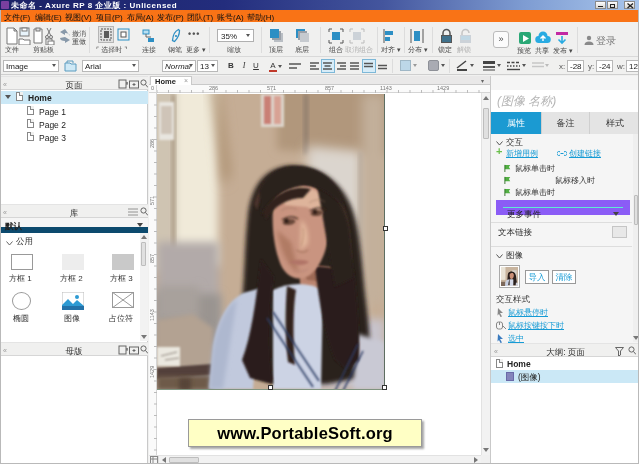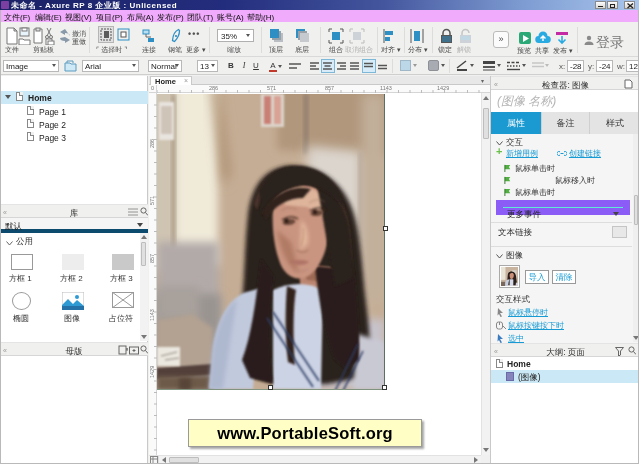--- a/index.html
+++ b/index.html
@@ -6,21 +6,21 @@
 html,body { width:639px; height:464px; overflow:hidden; }
 body { font-family:"Liberation Sans",sans-serif; position:relative; background:#f0f0ef; }
 .ab { position:absolute; }
 .tx { position:absolute; white-space:nowrap; }
 
 #title { left:0; top:0; width:639px; height:10px;
   background:linear-gradient(90deg,#1b2265 0%,#232d7d 35%,#44569e 60%,#7e9cd2 82%,#a9c6ec 100%); }
 #title .t { left:11px; top:0px; font-size:8px; font-weight:bold; color:#fff; letter-spacing:0.5px; }
 .wbtn { position:absolute; top:1px; width:11px; height:8px; background:linear-gradient(#fdfdfd,#d8d6d0); border:1px solid #8a8a8a; color:#000; font-size:6px; line-height:6px; text-align:center; font-weight:bold; }
 
-#menu { left:0; top:10px; width:639px; height:12px; background:#f0abfc; font-size:8px; color:#111; }
+#menu { left:0; top:10px; width:639px; height:12px; background:#f97316; font-size:8px; color:#111; }
 #menu span { position:absolute; top:2px; }
 
 #tbar { left:0; top:22px; width:639px; height:35px; background:#f0f0ef; border-bottom:1px solid #d9d9d9; }
 .tlab { position:absolute; font-size:7px; color:#4a4a4a; white-space:nowrap; }
 .sep { position:absolute; width:1px; background:#dcdcdc; top:27px; height:26px; }
 
 #sbar { left:0; top:57px; width:639px; height:18px; background:#f0f0ef; border-bottom:1px solid #cfcfcf; }
 .fld { position:absolute; top:60px; height:12px; background:#fff; border:1px solid #b8b8b8; font-size:8px; color:#222; padding:1px 2px; }
 .fld .dd { position:absolute; right:2px; top:3px; width:0; height:0; border-left:2.5px solid transparent; border-right:2.5px solid transparent; border-top:3px solid #555; }
 .sbtn { position:absolute; top:60px; width:12px; height:12px; font-size:8px; color:#333; text-align:center; line-height:12px; }
@@ -206,32 +206,32 @@
     <rect x="1" y="1" width="12" height="3" fill="#c32aa3"></rect>
     <path d="M7 5 v7 M3.5 8.5 L7 12 l3.5 -3.5" stroke="#29abe2" stroke-width="1.6" fill="none"></path>
   </svg>
   <div class="tlab" style="left:553px;top:46px;">发布 ▾</div>
   <div class="sep" style="left:577px;"></div>
 
   <svg class="ab" style="left:584px;top:35px;" width="10" height="10" viewBox="0 0 10 10">
     <circle cx="5" cy="3" r="2.2" fill="#8a8a8a"></circle>
       <path d="M0.5 10 a4.5 3.5 0 0 1 9 0 z" fill="#8a8a8a"></path>
   </svg>
-  <div class="tx" style="left:596px;top:34px;font-size:14px;color:#777;">登录</div>
+  <div class="tx" style="left:596px;top:34px;font-size:10px;color:#777;">登录</div>
 </div>
 
 <div class="ab" id="sbar"></div>
 <div class="ab" id="sbarfields" style="left:0;top:0;width:639px;height:75px;">
   <div class="fld" style="left:3px;width:56px;">Image<span class="dd"></span></div>
   <svg class="ab" style="left:64px;top:60px;" width="13" height="12" viewBox="0 0 13 12">
     <path d="M1 3 h5 l1 1 h5 v7 h-11 z" fill="#cfe9f6" stroke="#5b9bbf"></path>
       <path d="M3 3 V1 h6 v2" fill="none" stroke="#5b9bbf"></path>
   </svg>
   <div class="fld" style="left:82px;width:57px;">Arial<span class="dd"></span></div>
-  <div class="fld" style="left:148px;width:34px;">Normal<span class="dd"></span></div>
+  <div class="fld" style="left:162px;width:34px;font-style:italic;">Normal<span class="dd"></span></div>
   <div class="fld" style="left:197px;width:21px;">13<span class="dd"></span></div>
   <div class="sbtn" style="left:225px;font-weight:bold;">B</div>
   <div class="sbtn" style="left:238px;font-style:italic;font-family:'Liberation Serif',serif;">I</div>
   <div class="sbtn" style="left:250px;text-decoration:underline;">U</div>
   <div class="sbtn" style="left:264px;width:18px;"><span style="border-bottom:2px solid #c0392b;padding:0 1px;">A</span><span style="position:absolute;right:0;top:5px;width:0;height:0;border-left:2.5px solid transparent;border-right:2.5px solid transparent;border-top:3px solid #555;"></span></div>
   <svg class="ab" style="left:289px;top:63px;" width="12" height="7" viewBox="0 0 12 7">
       <path d="M0 1 h12 M0 5 h8" stroke="#555" stroke-width="1.6"></path>
     </svg>
 
   <svg class="ab" style="left:310px;top:62px;" width="10" height="9" viewBox="0 0 10 9">
@@ -288,20 +288,36 @@
   <div class="tx" style="left:559px;top:62px;font-size:8px;color:#555;">x:</div>
   <div class="fld" style="left:567px;width:17px;">-28</div>
   <div class="tx" style="left:588px;top:62px;font-size:8px;color:#555;">y:</div>
   <div class="fld" style="left:596px;width:17px;">-24</div>
   <div class="tx" style="left:617px;top:62px;font-size:8px;color:#555;">w:</div>
   <div class="fld" style="left:626px;width:15px;">120</div>
 </div>
 
 <div class="ab" id="leftpanel" style="left:0;top:76px;width:148px;height:388px;background:#fff;border-right:1px solid #c9c9c9;">
 
+  <div class="phead" style="left:0;top:0;width:148px;height:14px;">
+    <div class="collapse">«</div>
+    <div class="cap">页面</div>
+    <svg class="ab" style="left:118px;top:2px;" width="10" height="10" viewBox="0 0 10 10">
+        <rect x="1" y="1" width="7" height="8" fill="none" stroke="#666"></rect>
+        <path d="M8 4 h2 M9 3 v3" stroke="#666"></path>
+      </svg>
+    <svg class="ab" style="left:129px;top:2px;" width="10" height="10" viewBox="0 0 10 10">
+        <rect x="0.5" y="2" width="9" height="7" fill="none" stroke="#666"></rect>
+        <path d="M5 4 v3 M3.5 5.5 h3" stroke="#666"></path>
+      </svg>
+    <svg class="ab" style="left:140px;top:2px;" width="8" height="10" viewBox="0 0 8 10">
+        <circle cx="3.5" cy="3.5" r="2.6" fill="none" stroke="#666"></circle>
+        <path d="M5.5 5.5 L8 8.5" stroke="#666"></path>
+      </svg>
+  </div>
 
   <div class="treerow" style="top:15px;background:#cbe8f6;height:13px;">
     <span style="position:absolute;left:5px;top:4px;width:0;height:0;border-left:3.5px solid transparent;border-right:3.5px solid transparent;border-top:4.5px solid #555;"></span>
     <span class="pgico" style="left:16px;top:1px;"></span>
     <span style="position:absolute;left:28px;top:2px;font-weight:bold;">Home</span>
   </div>
   <div class="treerow" style="top:29px;">
       <span class="pgico" style="left:27px;top:1px;"></span>
       <span style="position:absolute;left:39px;top:2px;">Page 1</span>
     </div>
@@ -318,21 +334,21 @@
     <div class="collapse">«</div>
     <div class="cap">库</div>
     <svg class="ab" style="left:128px;top:3px;" width="10" height="8" viewBox="0 0 10 8">
         <path d="M0 1 h10 M0 4 h10 M0 7 h10" stroke="#888" stroke-width="0.9"></path>
       </svg>
     <svg class="ab" style="left:140px;top:2px;" width="8" height="10" viewBox="0 0 8 10">
         <circle cx="3.5" cy="3.5" r="2.6" fill="none" stroke="#666"></circle>
         <path d="M5.5 5.5 L8 8.5" stroke="#666"></path>
       </svg>
   </div>
-  <div class="ab" style="left:0;top:142px;width:148px;height:15px;background:#f5f5f5;border-bottom:4px solid #0c4a6e;font-size:8.5px;color:#222;">
+  <div class="ab" style="left:0;top:142px;width:148px;height:15px;background:#f5f5f5;border-bottom:6px solid #0c4a6e;font-size:8.5px;color:#222;font-weight:bold;">
     <span style="position:absolute;left:5px;top:3px;">默认</span>
     <span style="position:absolute;right:5px;top:5px;width:0;height:0;border-left:3px solid transparent;border-right:3px solid transparent;border-top:4px solid #444;"></span>
   </div>
   <svg class="ab" style="left:6px;top:165px;" width="7" height="5" viewBox="0 0 7 5">
       <path d="M0.5 0.5 L3.5 4 L6.5 0.5" stroke="#666" fill="none"></path>
     </svg>
   <div class="tx" style="left:16px;top:160px;font-size:8.5px;color:#222;">公用</div>
 
   <div class="ab" style="left:11px;top:178px;width:22px;height:16px;background:#fff;border:1px solid #999;"></div>
   <div class="ab" style="left:62px;top:178px;width:22px;height:16px;background:#ededed;"></div>
@@ -552,27 +568,20 @@
   </div>
   <div class="ab" style="left:332px;top:379px;width:9px;height:9px;background:#f0f0f0;"></div>
 </div>
 
 <div class="ab" style="left:0;top:10px;width:1px;height:454px;background:#b9b9b9;z-index:50;"></div>
 <div class="ab" style="left:638px;top:10px;width:1px;height:454px;background:#b9b9b9;z-index:50;"></div>
 <div class="ab" style="left:0;top:463px;width:639px;height:1px;background:#b9b9b9;z-index:50;"></div>
 
 <div class="ab" id="rightpanel" style="left:490px;top:76px;width:149px;height:388px;background:#f5f5f5;border-left:1px solid #c9c9c9;">
 
-  <div class="phead" style="left:0;top:0;width:149px;height:14px;">
-    <div class="collapse">«</div>
-    <div class="cap">检查器: 图像</div>
-    <svg class="ab" style="left:133px;top:2px;" width="9" height="10" viewBox="0 0 9 10">
-        <path d="M1 1 h5 l2 2 v6 h-7 z" fill="#fff" stroke="#666"></path>
-      </svg>
-  </div>
 
   <div class="ab" style="left:0;top:36px;width:149px;height:22px;background:#e4e4e4;">
     <div class="ab" style="left:0;top:0;width:50px;height:22px;background:#1b9ad2;color:#fff;text-align:center;font-size:9px;line-height:22px;">属性</div>
     <div class="ab" style="left:50px;top:0;width:49px;height:22px;border-right:1px solid #cfcfcf;border-left:1px solid #cfcfcf;color:#333;text-align:center;font-size:9px;line-height:22px;">备注</div>
     <div class="ab" style="left:99px;top:0;width:50px;height:22px;color:#333;text-align:center;font-size:9px;line-height:22px;">样式</div>
   </div>
 
   <div class="ab" style="left:0;top:14px;width:149px;height:22px;background:#fff;">
     <span class="tx" style="left:6px;top:3px;font-size:12px;font-style:italic;color:#b5b5b5;">(图像 名称)</span>
   </div>

